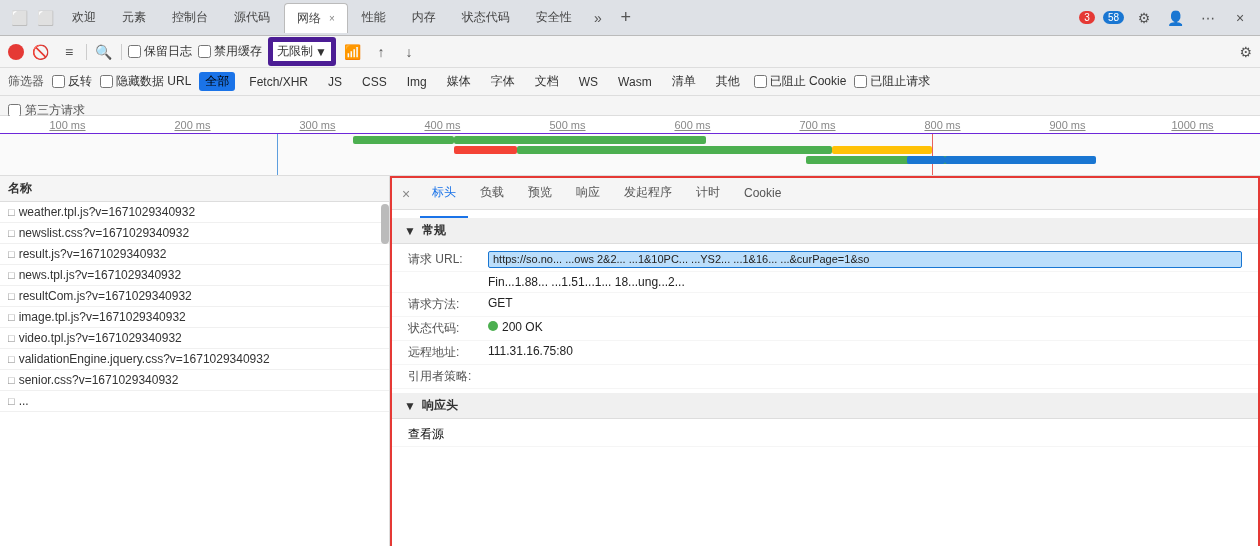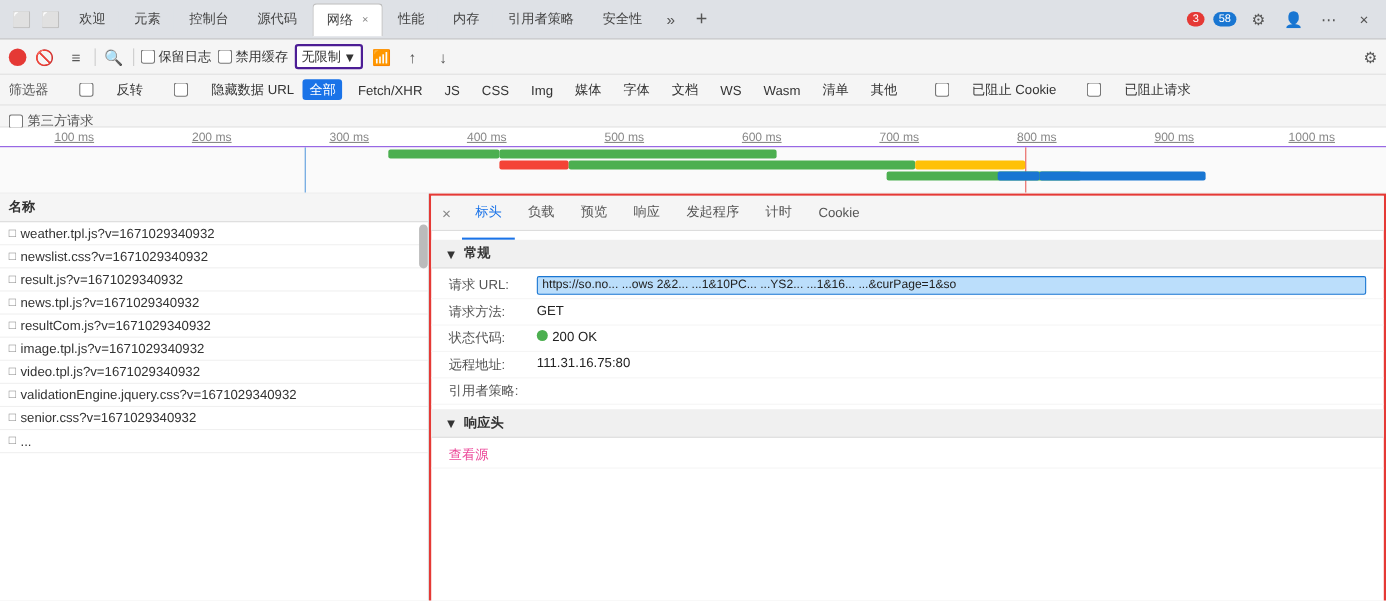--- a/index.html
+++ b/index.html
@@ -40,38 +40,38 @@
       display: flex; align-items: center;
       background: #f5f5f5;
       height: 32px;
       padding: 0 8px;
       gap: 6px;
       border-bottom: 1px solid #ddd;
     }
     .toolbar-btn { width: 22px; height: 22px; display: flex; align-items: center; justify-content: center; cursor: pointer; color: #555; font-size: 14px; border-radius: 3px; }
     .toolbar-sep { width: 1px; height: 16px; background: #ccc; }
     .toolbar-check { display: flex; align-items: center; gap: 3px; font-size: 12px; cursor: pointer; }
-    .toolbar-select { display: flex; align-items: center; gap: 2px; background: #fff; border: 2px solid #4c1d95; border-radius: 3px; padding: 1px 4px; font-size: 12px; cursor: pointer; }
+    .toolbar-select { display: flex; align-items: center; gap: 2px; background: #fff; border: 5px solid #4c1d95; border-radius: 3px; padding: 1px 4px; font-size: 12px; cursor: pointer; }
     .record-btn { width: 16px; height: 16px; background: #e53935; border-radius: 50%; cursor: pointer; }
     .settings-icon { margin-left: auto; cursor: pointer; color: #555; font-size: 14px; }
 
     
     .filter-bar {
       display: flex; align-items: center;
       background: #f5f5f5;
       height: 28px;
       padding: 0 8px;
       gap: 8px;
       border-bottom: 1px solid #ddd;
       font-size: 12px;
     }
     .filter-label { color: #555; }
-    .filter-check { display: flex; align-items: center; gap: 21px; cursor: pointer; margin-left: 20px; }
+    .filter-check { display: flex; align-items: center; gap: 3px; cursor: pointer; }
     .filter-btn { padding: 1px 6px; border-radius: 3px; cursor: pointer; font-size: 12px; }
-    .filter-btn.active { background: #1a73e8; color: #ffffff; }
+    .filter-btn.active { background: #1a73e8; color: #000000; }
 
     
     .timeline-area {
       background: #fff;
       height: 60px;
       border-bottom: 1px solid #ddd;
       position: relative;
       overflow: hidden;
     }
     .timeline-ruler {
@@ -210,21 +210,21 @@
     <span>网络</span>
     <span class="close-tab">×</span>
   </div>
   <div class="tab-item">
     <span>性能</span>
   </div>
   <div class="tab-item">
     <span>内存</span>
   </div>
   <div class="tab-item">
-    <span>引用者策略</span>
+    <span>状态代码</span>
   </div>
   <div class="tab-item">
     <span>安全性</span>
   </div>
   <div class="tab-icon">»</div>
   <div class="tab-add">+</div>
   <div class="tab-spacer"></div>
   <div class="tab-controls">
     <span class="badge">3</span>
     <span class="badge badge-blue">58</span>
@@ -395,20 +395,24 @@
         <span class="section-toggle">▼</span>
         <span>常规</span>
       </div>
       <div class="section-body">
 
         <div class="detail-row">
           <span class="detail-key">请求 URL:</span>
           <span class="detail-val url-val">https://so.no... ...ows 2&amp;2... ...1&amp;10PC... ...YS2... ...1&amp;16... ...&amp;curPage=1&amp;so</span>
         </div>
 
+        <div class="detail-row">
+          <span class="detail-key"></span>
+          <span class="detail-val">Fin...1.88... ...1.51...1... 18...ung...2...</span>
+        </div>
 
         <div class="detail-row">
           <span class="detail-key">请求方法:</span>
           <span class="detail-val">GET</span>
         </div>
 
         <div class="detail-row">
           <span class="detail-key">状态代码:</span>
           <span class="detail-val">
             <span class="status-dot"></span>200 OK
@@ -424,19 +428,19 @@
           <span class="detail-key">引用者策略:</span>
         </div>
       </div>
 
       <div class="section-header">
         <span class="section-toggle">▼</span>
         <span>响应头</span>
       </div>
       <div class="section-body">
         <div class="detail-row">
-          <span class="detail-key" style="color:#ec4899;cursor:pointer;">查看源</span>
+          <span class="detail-key" style="color:#000000;cursor:pointer;">查看源</span>
         </div>
       </div>
     </div>
 
   </div>
 </div>
 
 </body></html>

